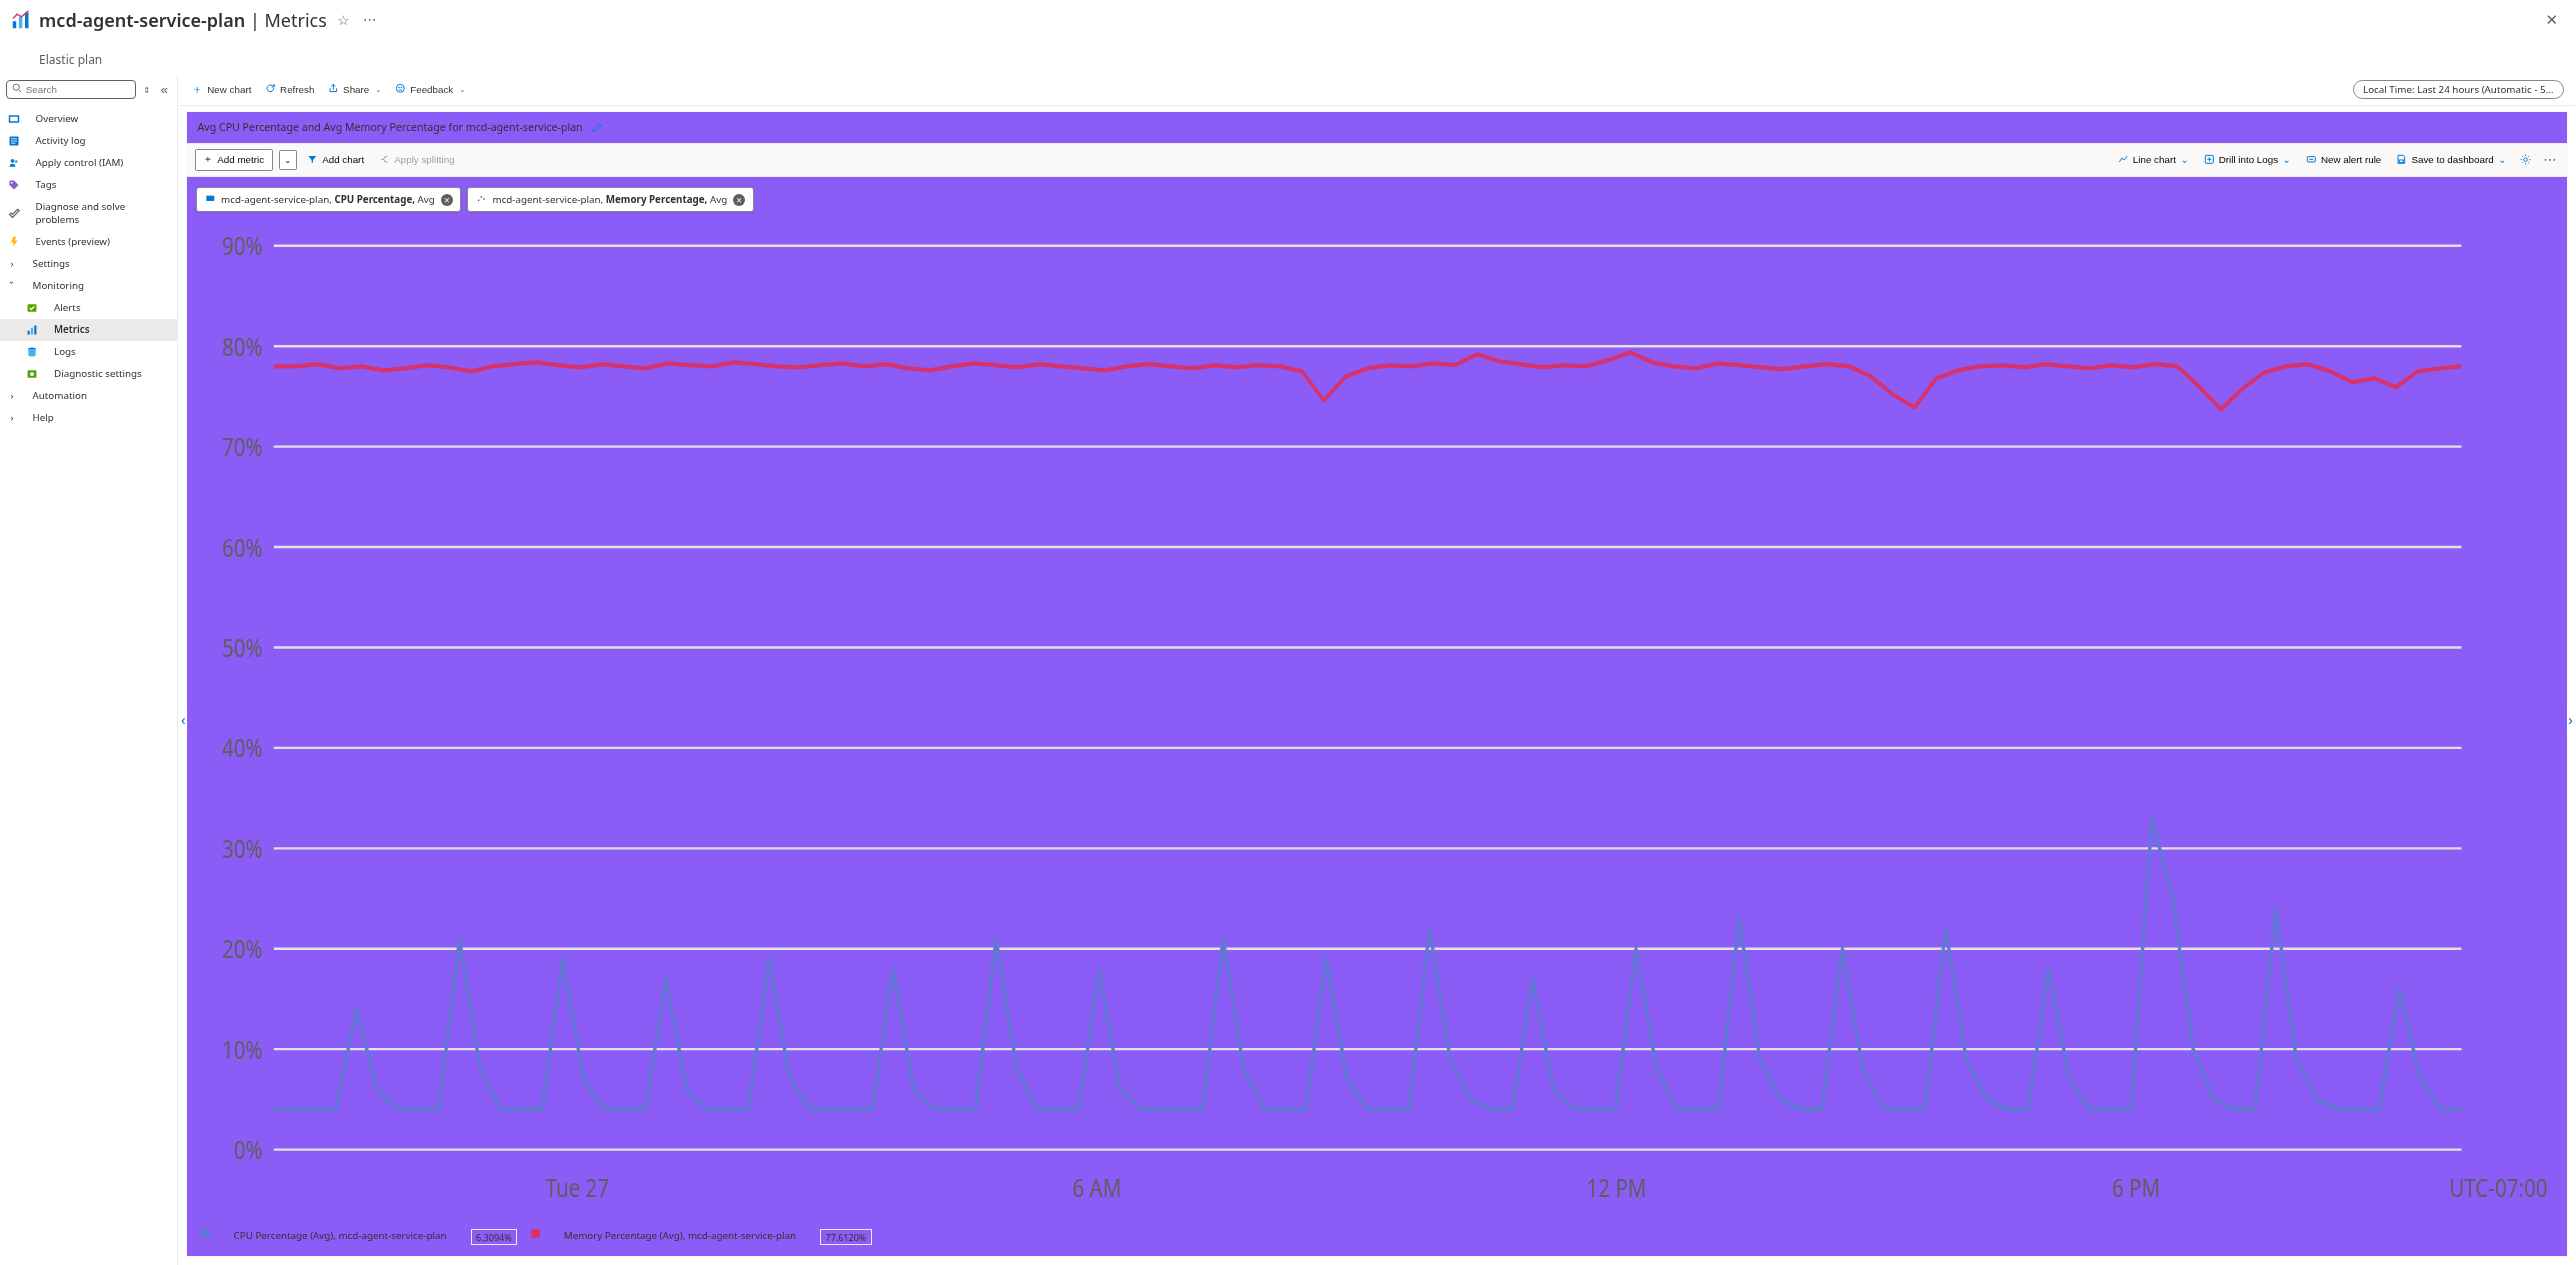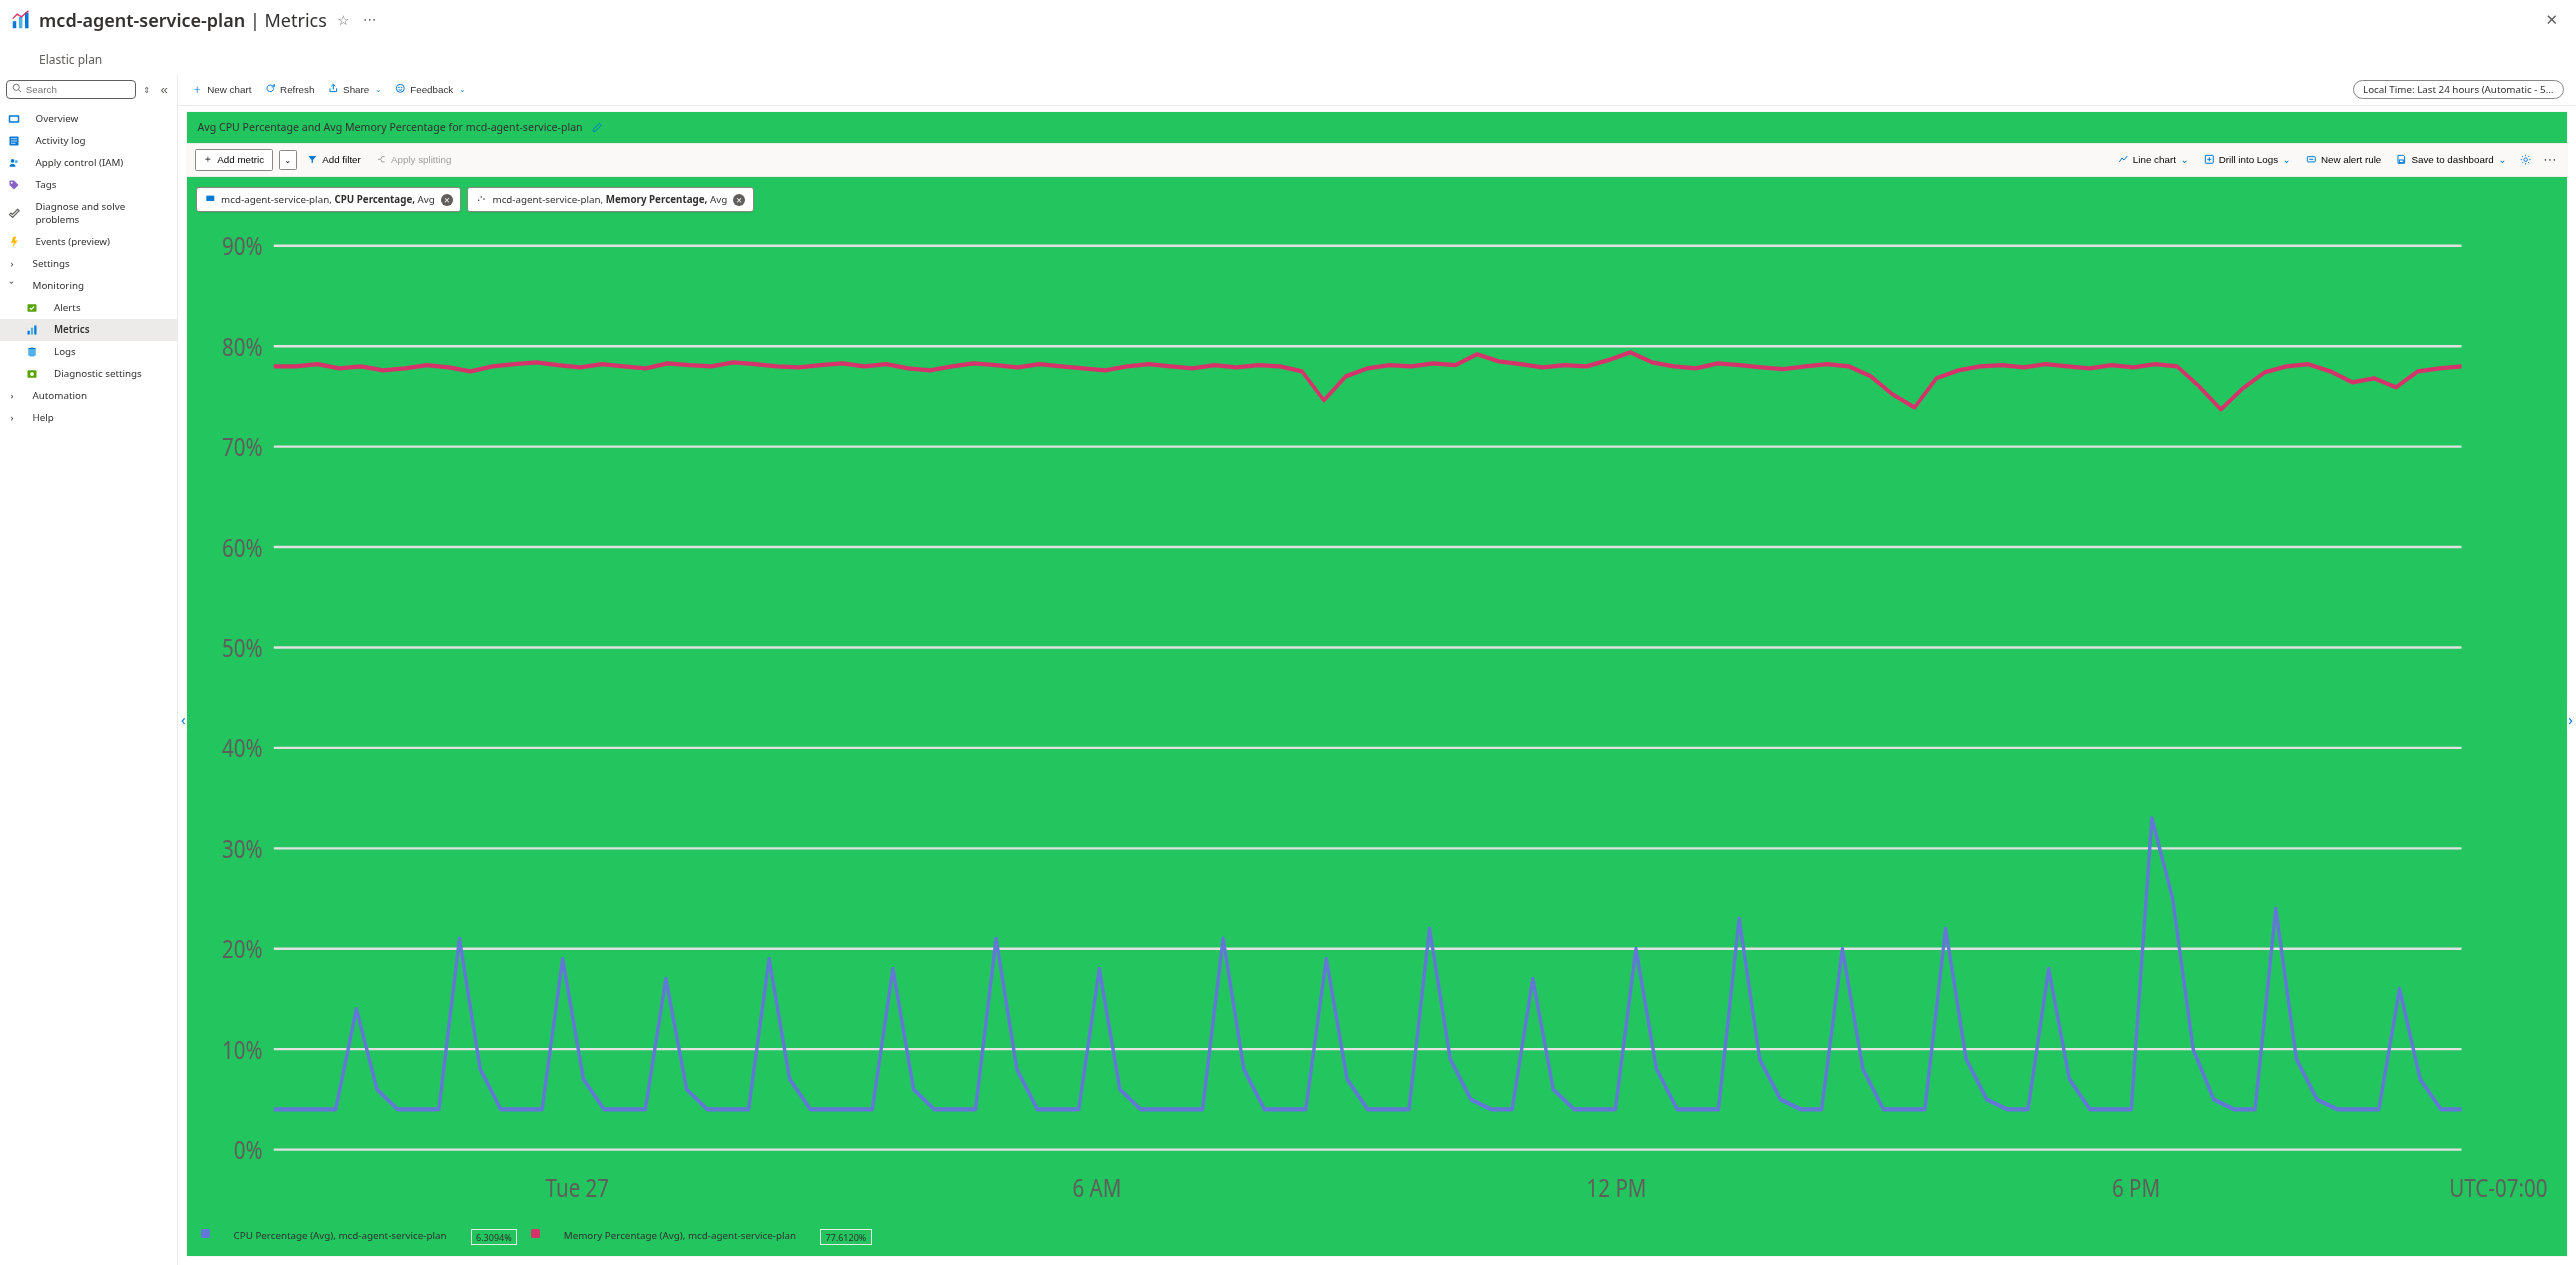--- a/index.html
+++ b/index.html
@@ -31,21 +31,21 @@
 .nav-item.indent { padding-left: 26px; }
 .nav-item.section .chev { width: 9px; display: inline-flex; justify-content: center; }
 
 
 .main { flex: 1; display: flex; flex-direction: column; overflow: hidden; position: relative; }
 .toolbar { display: flex; align-items: center; padding: 4.5px 12px; gap: 10.6px; border-bottom: 0.8px solid #edebe9; }
 .tool-btn { display: inline-flex; align-items: center; gap: 4.5px; background: none; border: none; cursor: pointer; color: #323130; font-size: 9.8px; padding: 3px 1.5px; }
 .tool-btn .chev-down { font-size: 7.5px; color: #0078d4; margin-left: 1.5px; }
 .time-pill { margin-left: auto; border: 0.8px solid #8a8886; border-radius: 10.6px; padding: 2.3px 9px; font-size: 9.8px; cursor: pointer; max-width: 211px; white-space: nowrap; overflow: hidden; text-overflow: ellipsis; }
 
-.chart-area { flex: 1; margin: 6px 9px 9px 9px; display: flex; flex-direction: column; background: #22c55e; position: relative; box-shadow: 0 0 0 0.8px rgba(0,0,0,0.04); }
+.chart-area { flex: 1; margin: 6px 9px 9px 9px; display: flex; flex-direction: column; background: #8b5cf6; position: relative; box-shadow: 0 0 0 0.8px rgba(0,0,0,0.04); }
 .chart-title-row { padding: 7.5px 10.6px; font-size: 10.6px; display: flex; align-items: center; gap: 6px; }
 .chart-toolbar { display: flex; align-items: center; padding: 4.5px 7.5px; background: #faf9f8; border-top: 0.8px solid #edebe9; border-bottom: 0.8px solid #edebe9; gap: 6px; }
 .pill-btn { display: inline-flex; align-items: center; gap: 4.5px; border: 0.8px solid #8a8886; border-radius: 1.5px; background: #fff; padding: 3.8px 7.5px; font-size: 9.8px; cursor: pointer; }
 .light-btn { display: inline-flex; align-items: center; gap: 4.5px; background: none; border: none; padding: 3.8px 4.5px; font-size: 9.8px; cursor: pointer; }
 .light-btn.disabled { color: #a19f9d; cursor: default; }
 .spacer { flex: 1; }
 
 .metric-pills { display: flex; gap: 6px; padding: 10.6px 9px 3px 9px; }
 .metric-pill { display: inline-flex; align-items: center; gap: 6px; border: 0.8px solid #8a8886; border-radius: 3px; background: #fff; padding: 4.5px 7.5px; font-size: 9.8px; box-shadow: 0 0.8px 1.5px rgba(0,0,0,0.08); }
 .metric-pill .close { width: 12px; height: 12px; border-radius: 50%; background: #605e5c; color: #fff; display: inline-flex; align-items: center; justify-content: center; font-size: 7.5px; cursor: pointer; }
@@ -267,21 +267,21 @@
             <span>＋</span>
             <span>Add metric</span>
           </button>
           <button class="pill-btn" style="padding:3.8px 4.5px;">
             <span style="font-size:8.3px;">⌄</span>
           </button>
           <button class="light-btn">
             <span style="color:#0078d4;"><svg width="10.6" height="10.6" viewBox="0 0 16 16" fill="currentColor">
                   <path d="M2 3h12l-5 6v4l-2 1v-5z"></path>
                 </svg></span>
-            <span>Add filter</span>
+            <span>Add chart</span>
           </button>
           <button class="light-btn disabled">
             <span><svg width="10.6" height="10.6" viewBox="0 0 16 16" fill="none" stroke="currentColor" stroke-width="1.5">
                   <path d="M3 8h4M9 4h4M9 12h4M7 8l2-4M7 8l2 4"></path>
                 </svg></span>
             <span>Apply splitting</span>
           </button>
           <div class="spacer"></div>
           <button class="light-btn">
             <span style="color:#0078d4;"><svg width="10.6" height="10.6" viewBox="0 0 16 16" fill="none" stroke="currentColor" stroke-width="1.5">

